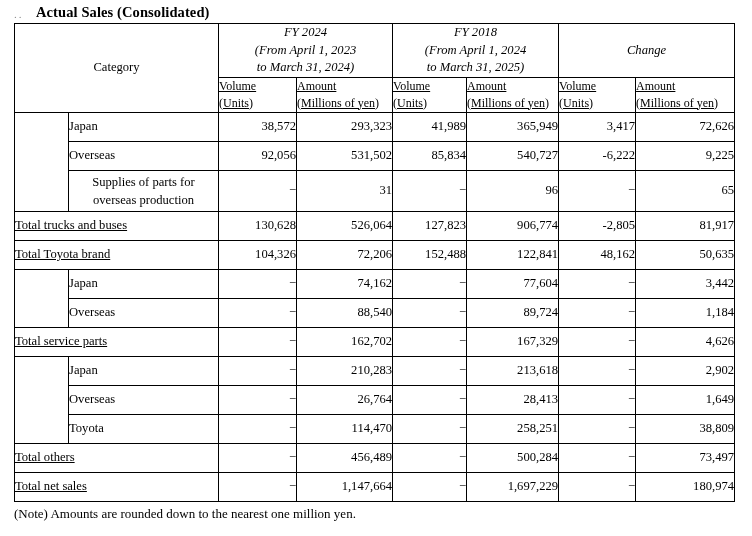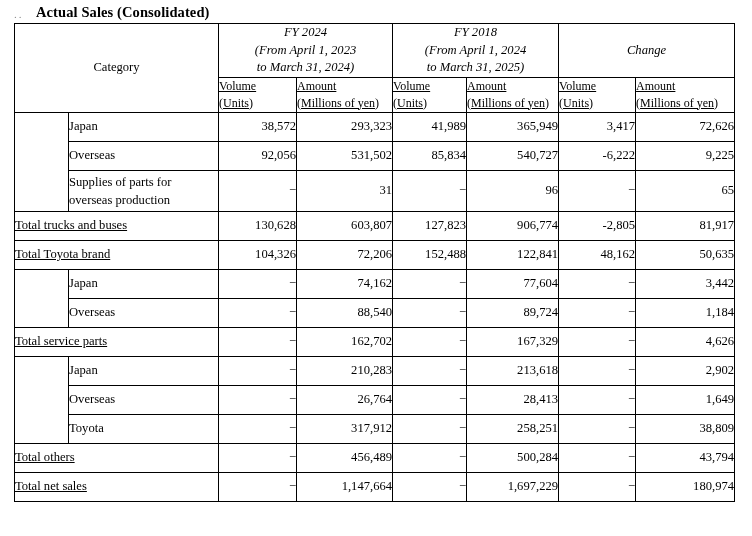--- a/index.html
+++ b/index.html
@@ -94,21 +94,21 @@
     padding: 2px 4px;
   }
 
   .lbl {
     padding: 4px 0 4px 10px;
     text-align: left;
     white-space: nowrap;
   }
   .lbl-wrap {
     padding: 3px 0 3px 10px;
-    text-align: left;
+    text-align: center;
     line-height: 18px;
     margin-left: 29px;
   }
   .lbl-total {
     padding: 4px 0 4px 14px;
     text-align: left;
     white-space: nowrap;
     text-decoration: underline;
   }
   .num {
@@ -232,21 +232,21 @@
             <td class="dash">−</td>
             <td class="num">31</td>
             <td class="dash">−</td>
             <td class="num">96</td>
             <td class="dash">−</td>
             <td class="num">65</td>
           </tr>
           <tr class="rowh">
             <td colspan="3" class="lbl-total">Total trucks and buses</td>
             <td class="num">130,628</td>
-            <td class="num">603,807</td>
+            <td class="num">526,064</td>
             <td class="num">127,823</td>
             <td class="num">906,774</td>
             <td class="num">-2,805</td>
             <td class="num">81,917</td>
           </tr>
           <tr class="rowh">
             <td colspan="3" class="lbl-total">Total Toyota brand</td>
             <td class="num">104,326</td>
             <td class="num">72,206</td>
             <td class="num">152,488</td>
@@ -297,42 +297,43 @@
             <td class="dash">−</td>
             <td class="num">26,764</td>
             <td class="dash">−</td>
             <td class="num">28,413</td>
             <td class="dash">−</td>
             <td class="num">1,649</td>
           </tr>
           <tr class="rowh">
             <td colspan="2" class="lbl">Toyota</td>
             <td class="dash">−</td>
-            <td class="num">317,912</td>
+            <td class="num">114,470</td>
             <td class="dash">−</td>
             <td class="num">258,251</td>
             <td class="dash">−</td>
             <td class="num">38,809</td>
           </tr>
           <tr class="rowh">
             <td colspan="3" class="lbl-total">Total others</td>
             <td class="dash">−</td>
             <td class="num">456,489</td>
             <td class="dash">−</td>
             <td class="num">500,284</td>
             <td class="dash">−</td>
-            <td class="num">43,794</td>
+            <td class="num">73,497</td>
           </tr>
           <tr class="rowh">
             <td colspan="3" class="lbl-total">Total net sales</td>
             <td class="dash">−</td>
             <td class="num">1,147,664</td>
             <td class="dash">−</td>
             <td class="num">1,697,229</td>
             <td class="dash">−</td>
             <td class="num">180,974</td>
           </tr>
         </tbody>
     </table>
   </div>
 
+  <div class="note">(Note) Amounts are rounded down to the nearest one million yen.</div>
 
 </div>
 
 </body></html>

